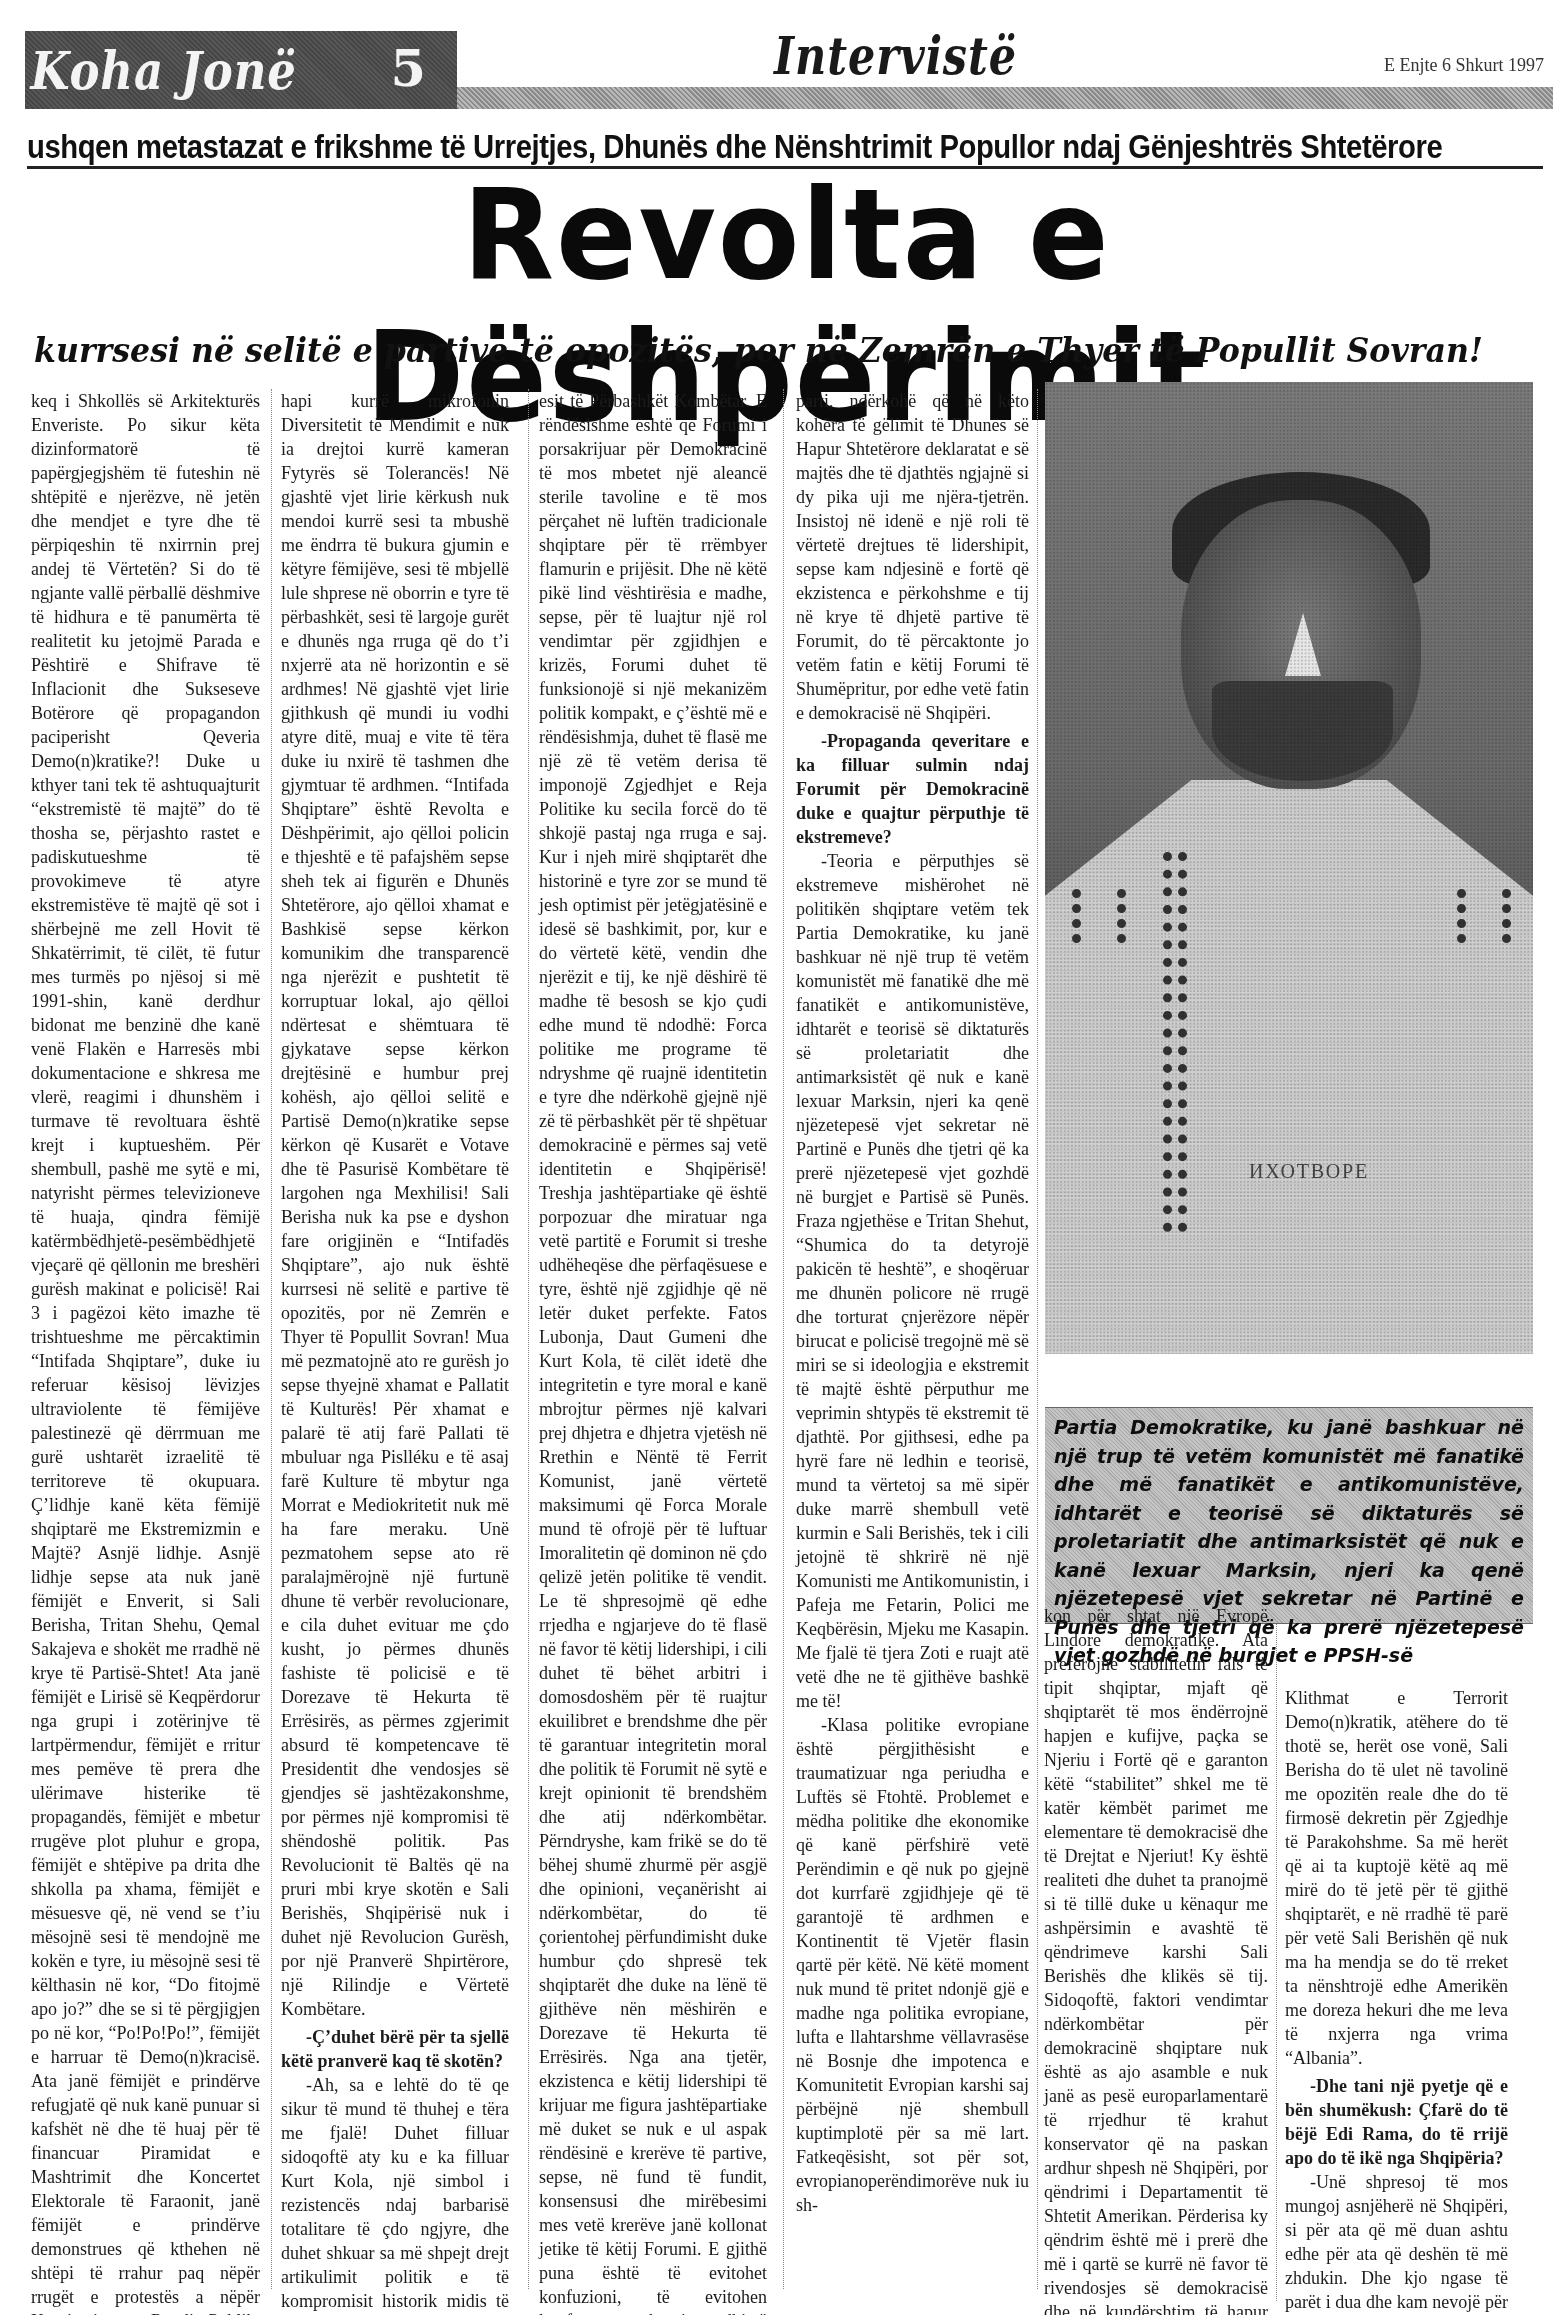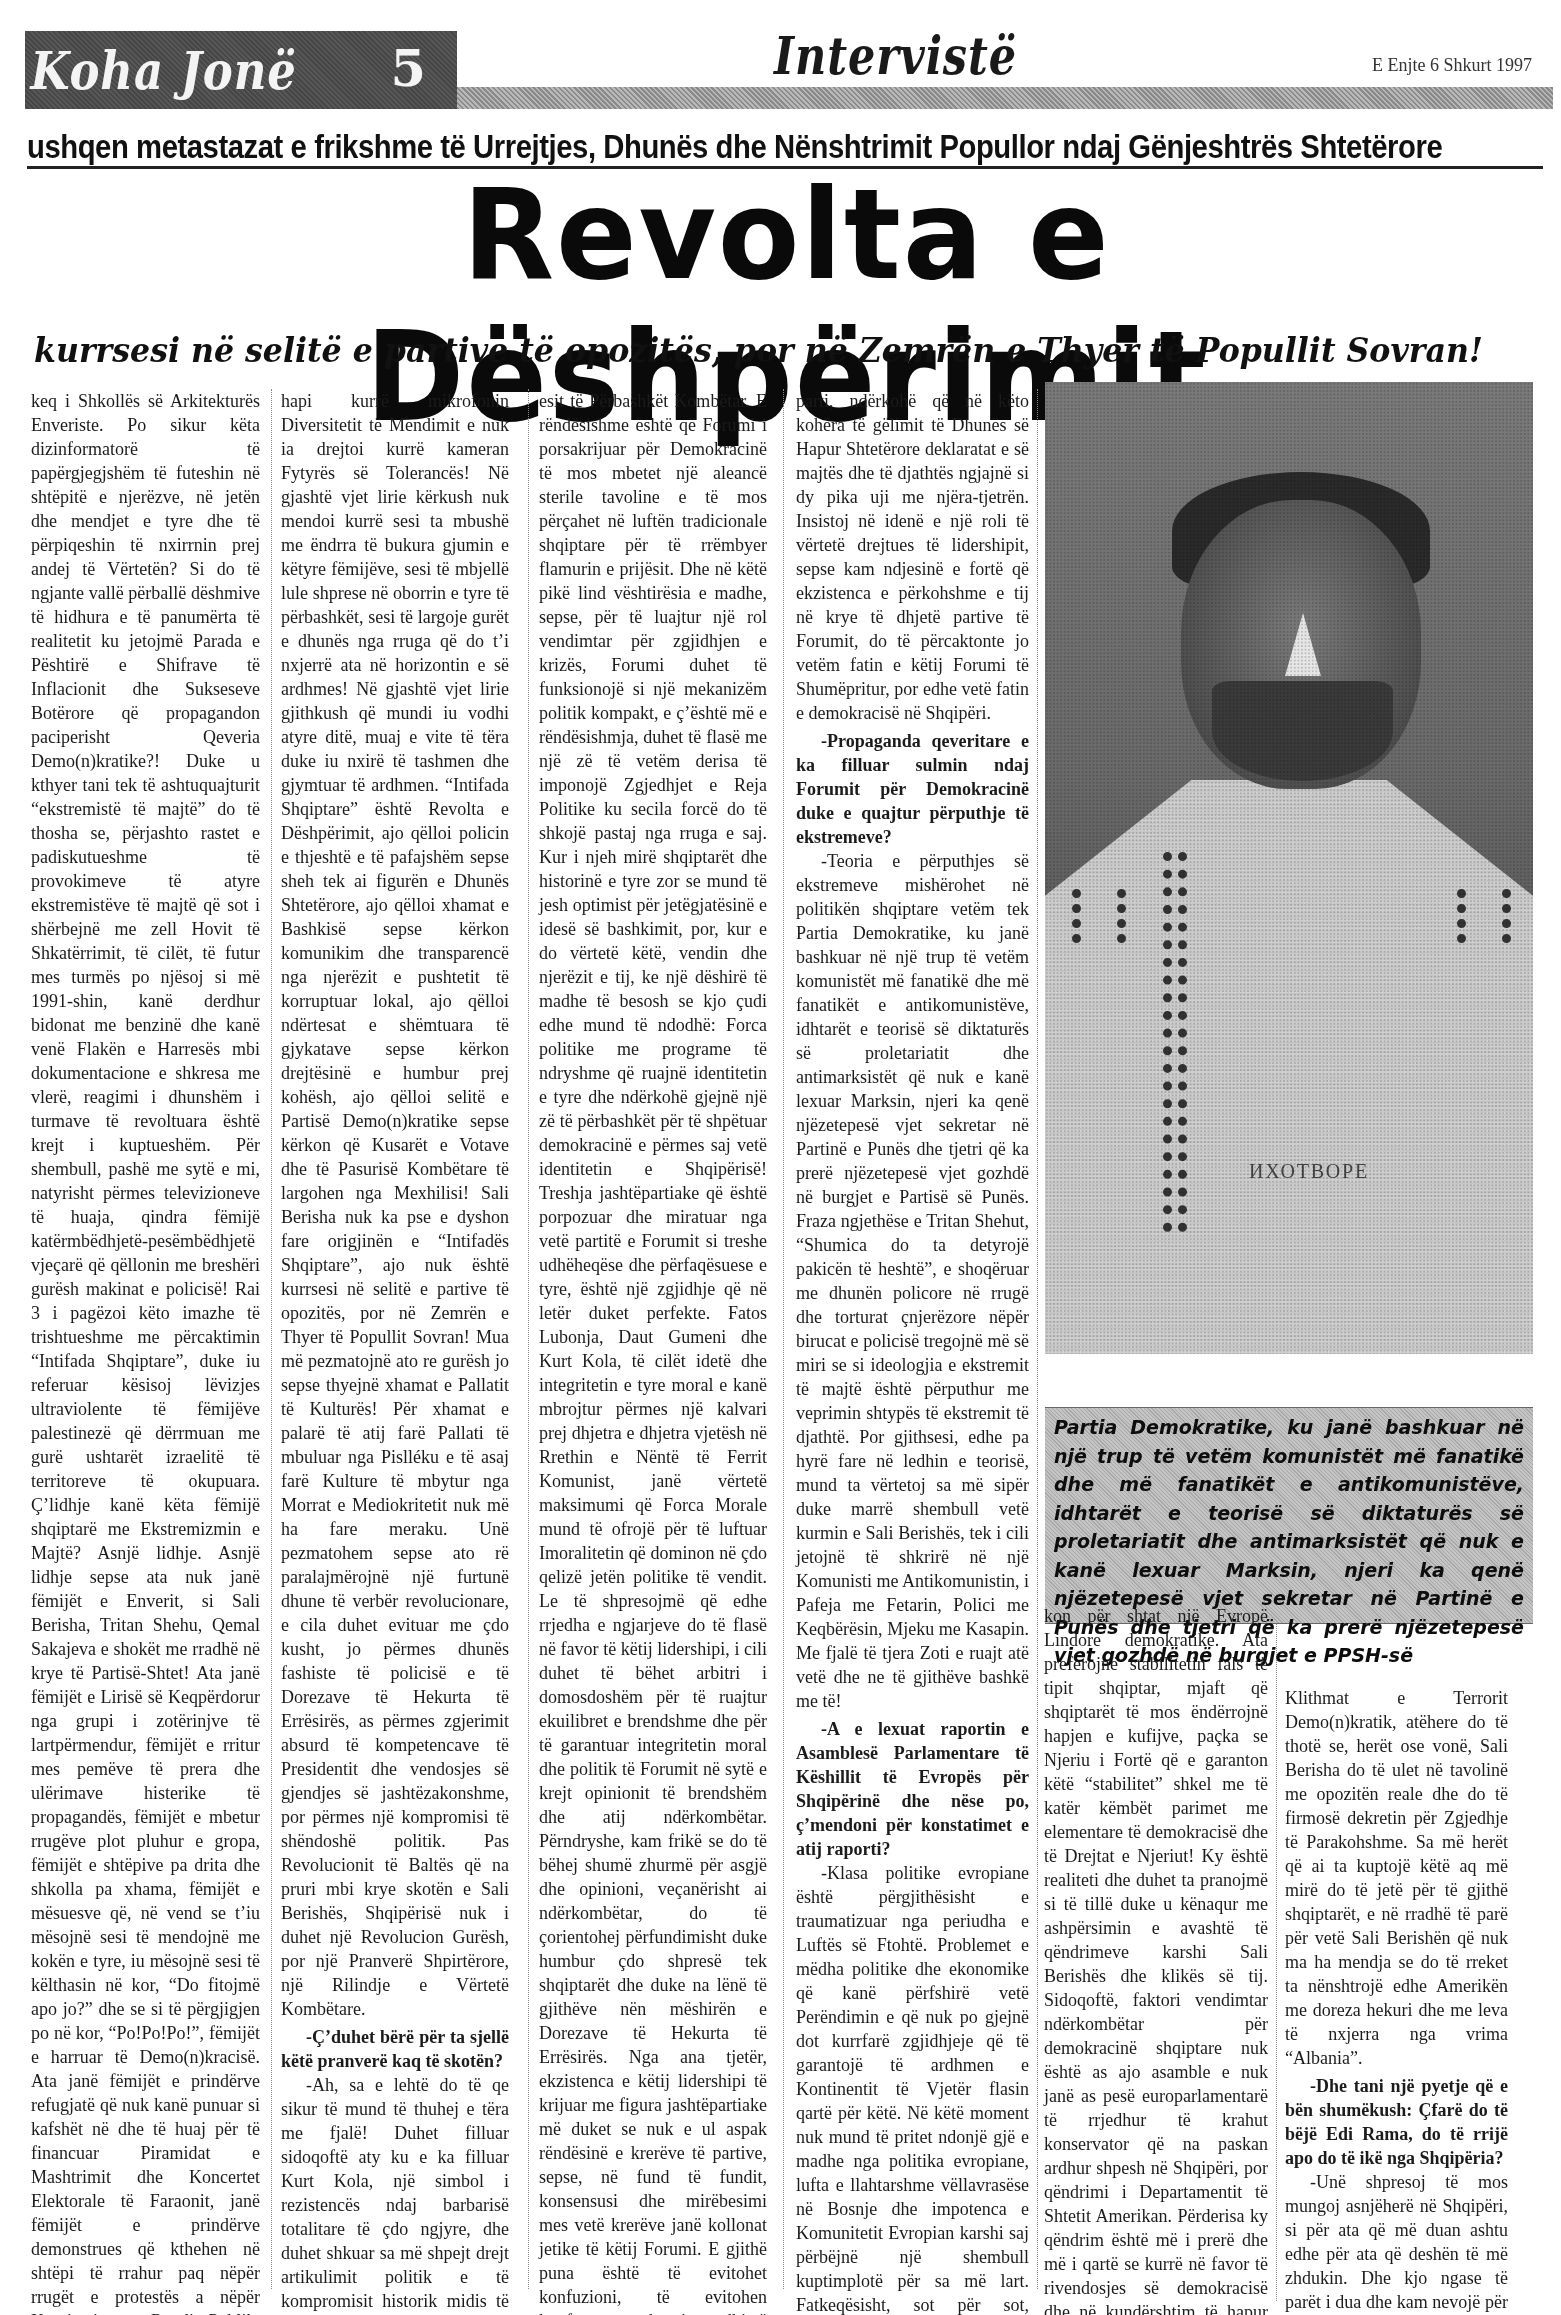--- a/index.html
+++ b/index.html
@@ -21,21 +21,21 @@
   .mast-page {
     position: absolute; right: 31px; top: 7.2px; color: #f4f4f4;
     font-family: "DejaVu Serif", serif; font-size: 51px; font-weight: bold;
   }
   .mast-section {
     position: absolute; left: 749px; top: 0px; font-family: "DejaVu Serif", serif;
     font-style: italic; font-weight: bold; font-size: 43px; letter-spacing: 0.9px;
     transform: scaleY(1.2); color: #1a1a1a;
   }
   .mast-date {
-    position: absolute; right: 22px; top: 23.5px; font-size: 18px; color: #333;
+    position: absolute; right: 10px; top: 23.5px; font-size: 18px; color: #333;
     font-family: "Liberation Serif", serif;
   }
   .mast-bar {
     position: absolute; left: 432px; top: 56px; width: 1096px; height: 22px;
     background: #9a9a9a;
     background-image: repeating-linear-gradient(45deg, #8a8a8a 0 1.8px, #b8b8b8 1.8px 3.6px);
   }
 
   
   .kicker {
@@ -168,21 +168,20 @@
 </div>
 
 <div class="col c3">
   <p>esit të Përbashkët Kombëtar. E rëndësishme është që Forumi i porsakrijuar për Demokracinë të mos mbetet një aleancë sterile tavoline e të mos përçahet në luftën tradicionale shqiptare për të rrëmbyer flamurin e prijësit. Dhe në këtë pikë lind vështirësia e madhe, sepse, për të luajtur një rol vendimtar për zgjidhjen e krizës, Forumi duhet të funksionojë si një mekanizëm politik kompakt, e ç’është më e rëndësishmja, duhet të flasë me një zë të vetëm derisa të imponojë Zgjedhjet e Reja Politike ku secila forcë do të shkojë pastaj nga rruga e saj. Kur i njeh mirë shqiptarët dhe historinë e tyre zor se mund të jesh optimist për jetëgjatësinë e idesë së bashkimit, por, kur e do vërtetë këtë, vendin dhe njerëzit e tij, ke një dëshirë të madhe të besosh se kjo çudi edhe mund të ndodhë: Forca politike me programe të ndryshme që ruajnë identitetin e tyre dhe ndërkohë gjejnë një zë të përbashkët për të shpëtuar demokracinë e përmes saj vetë identitetin e Shqipërisë! Treshja jashtëpartiake që është porpozuar dhe miratuar nga vetë partitë e Forumit si treshe udhëheqëse dhe përfaqësuese e tyre, është një zgjidhje që në letër duket perfekte. Fatos Lubonja, Daut Gumeni dhe Kurt Kola, të cilët idetë dhe integritetin e tyre moral e kanë mbrojtur përmes një kalvari prej dhjetra e dhjetra vjetësh në Rrethin e Nëntë të Ferrit Komunist, janë vërtetë maksimumi që Forca Morale mund të ofrojë për të luftuar Imoralitetin që dominon në çdo qelizë jetën politike të vendit. Le të shpresojmë që edhe rrjedha e ngjarjeve do të flasë në favor të këtij lidershipi, i cili duhet të bëhet arbitri i domosdoshëm për të ruajtur ekuilibret e brendshme dhe për të garantuar integritetin moral dhe politik të Forumit në sytë e krejt opinionit të brendshëm dhe atij ndërkombëtar. Përndryshe, kam frikë se do të bëhej shumë zhurmë për asgjë dhe opinioni, veçanërisht ai ndërkombëtar, do të çorientohej përfundimisht duke humbur çdo shpresë tek shqiptarët dhe duke na lënë të gjithëve nën mëshirën e Dorezave të Hekurta të Errësirës. Nga ana tjetër, ekzistenca e këtij lidershipi të krijuar me figura jashtëpartiake më duket se nuk e ul aspak rëndësinë e krerëve të partive, sepse, në fund të fundit, konsensusi dhe mirëbesimi mes vetë krerëve janë kollonat jetike të këtij Forumi. E gjithë puna është të evitohet konfuzioni, të evitohen konferencat e shtypit me dhjetë krerë partish që pas pyetjes së tretë fillojnë e flasin secili për partinë e tyre, të evitohet moria e deklaratave të secilës</p>
 </div>
 
 <div class="col c4">
   <p>parti, ndërkohë që në këto kohëra të gëlimit të Dhunës së Hapur Shtetërore deklaratat e së majtës dhe të djathtës ngjajnë si dy pika uji me njëra-tjetrën. Insistoj në idenë e një roli të vërtetë drejtues të lidershipit, sepse kam ndjesinë e fortë që ekzistenca e përkohshme e tij në krye të dhjetë partive të Forumit, do të përcaktonte jo vetëm fatin e këtij Forumi të Shumëpritur, por edhe vetë fatin e demokracisë në Shqipëri.</p>
   <p class="q">-Propaganda qeveritare e ka filluar sulmin ndaj Forumit për Demokracinë duke e quajtur përputhje të ekstremeve?</p>
   <p class="a">-Teoria e përputhjes së ekstremeve mishërohet në politikën shqiptare vetëm tek Partia Demokratike, ku janë bashkuar në një trup të vetëm komunistët më fanatikë dhe më fanatikët e antikomunistëve, idhtarët e teorisë së diktaturës së proletariatit dhe antimarksistët që nuk e kanë lexuar Marksin, njeri ka qenë njëzetepesë vjet sekretar në Partinë e Punës dhe tjetri që ka prerë njëzetepesë vjet gozhdë në burgjet e Partisë së Punës. Fraza ngjethëse e Tritan Shehut, “Shumica do ta detyrojë pakicën të heshtë”, e shoqëruar me dhunën policore në rrugë dhe torturat çnjerëzore nëpër birucat e policisë tregojnë më së miri se si ideologjia e ekstremit të majtë është përputhur me veprimin shtypës të ekstremit të djathtë. Por gjithsesi, edhe pa hyrë fare në ledhin e teorisë, mund ta vërtetoj sa më sipër duke marrë shembull vetë kurmin e Sali Berishës, tek i cili jetojnë të shkrirë në një Komunisti me Antikomunistin, i Pafeja me Fetarin, Polici me Keqbërësin, Mjeku me Kasapin. Me fjalë të tjera Zoti e ruajt atë vetë dhe ne të gjithëve bashkë me të!</p>
-  <p class="q">-A e lexuat raportin e Asamblesë Parlamentare të Këshillit të Evropës për Shqipërinë dhe nëse po, ç’mendoni për konstatimet e atij raporti?</p>
   <p class="a">-Klasa politike evropiane është përgjithësisht e traumatizuar nga periudha e Luftës së Ftohtë. Problemet e mëdha politike dhe ekonomike që kanë përfshirë vetë Perëndimin e që nuk po gjejnë dot kurrfarë zgjidhjeje që të garantojë të ardhmen e Kontinentit të Vjetër flasin qartë për këtë. Në këtë moment nuk mund të pritet ndonjë gjë e madhe nga politika evropiane, lufta e llahtarshme vëllavrasëse në Bosnje dhe impotenca e Komunitetit Evropian karshi saj përbëjnë një shembull kuptimplotë për sa më lart. Fatkeqësisht, sot për sot, evropianoperëndimorëve nuk iu sh-</p>
 </div>
 
 <div class="photo">
   <div class="bg"></div>
   <div class="shirt"></div>
   <div class="embroid" style="left:118px; top:470px; height:380px"></div>
   <div class="embroid" style="left:27px; top:507px; height:54px; width:54px;"></div>
   <div class="embroid" style="left:412px; top:507px; height:54px; width:54px;"></div>
   <div class="hair"></div>

